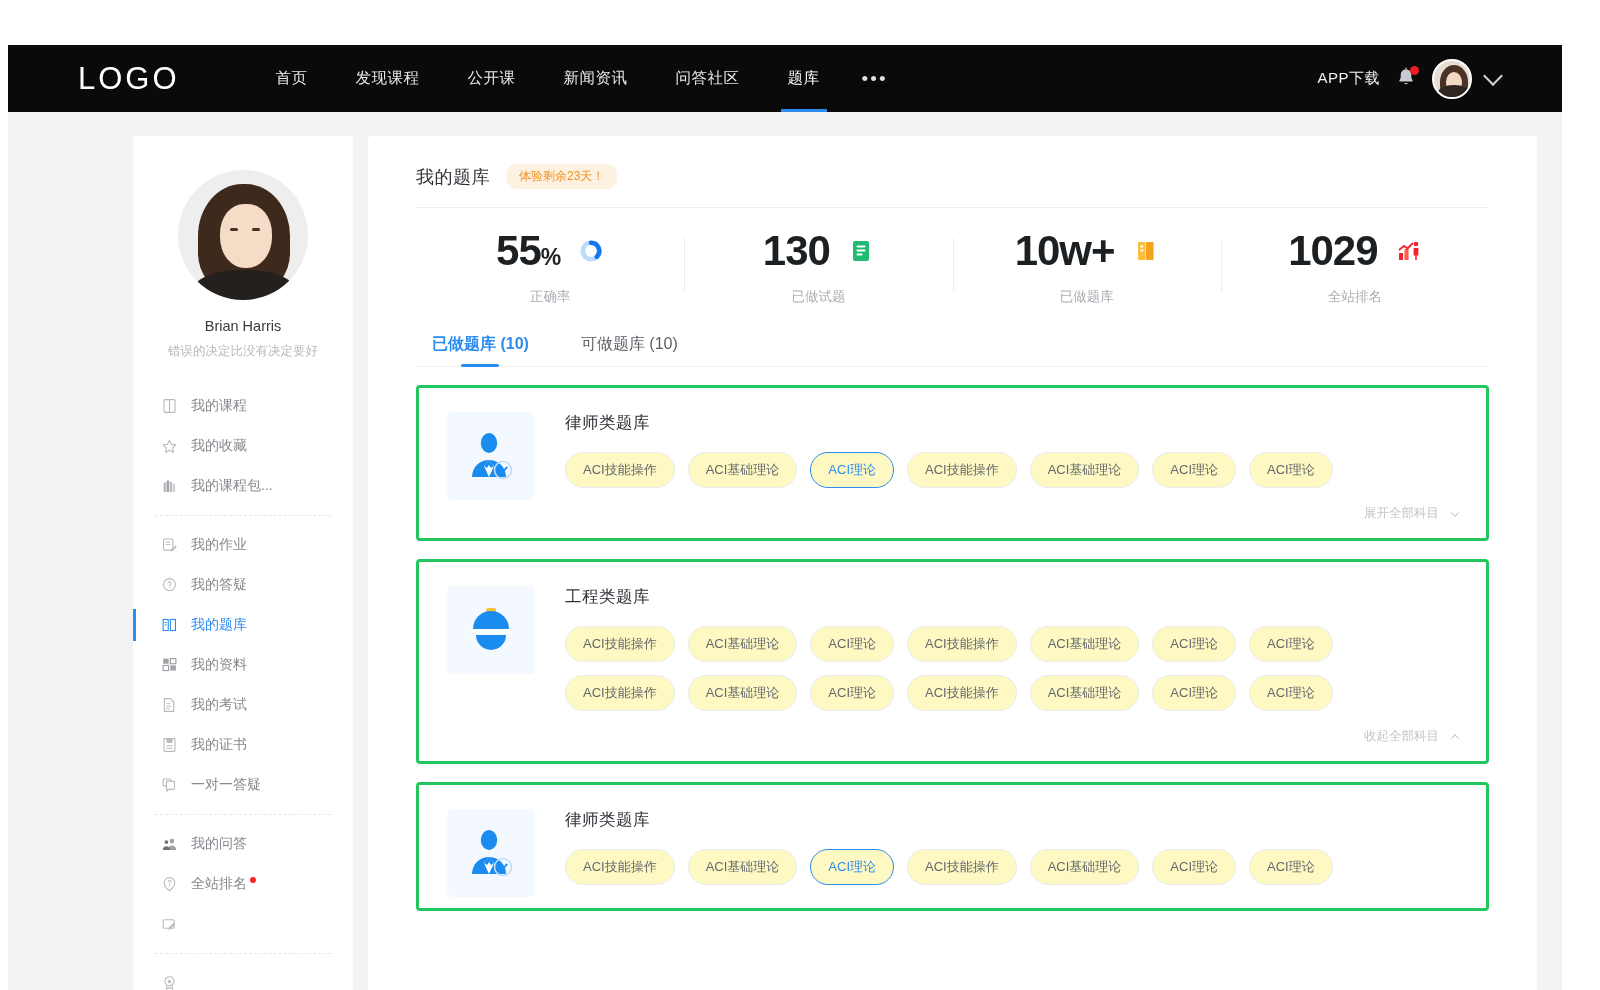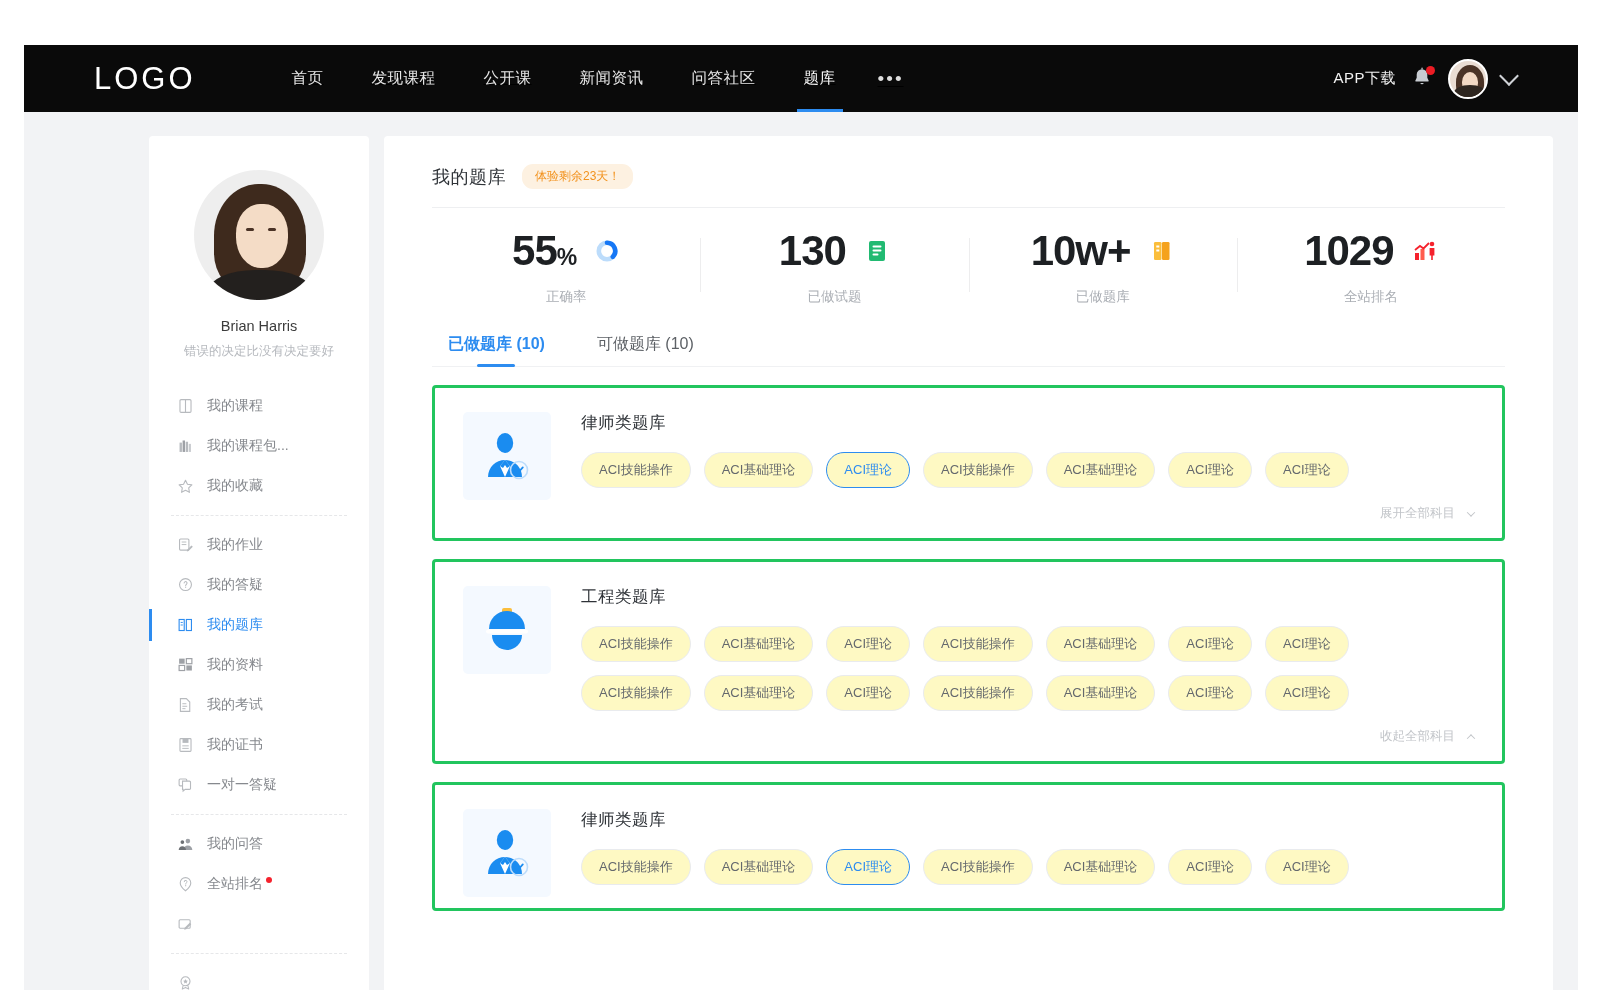--- a/index.html
+++ b/index.html
@@ -4,21 +4,21 @@
 <style>
   * { box-sizing: border-box; margin: 0; padding: 0; }
   html, body {
     width: 1600px; height: 990px;
     background: #ffffff;
     font-family: "Liberation Sans", "DejaVu Sans", sans-serif;
     overflow: hidden;
   }
   .page {
     position: absolute;
-    left: 24px; top: 45px;
+    left: 8px; top: 45px;
     width: 1554px; height: 945px;
     background: #f2f3f5;
     overflow: hidden;
   }
 
   
   .navbar {
     position: relative;
     height: 67px;
     background: #0a0a0a;
@@ -326,37 +326,37 @@
             <svg width="17" height="17" viewBox="0 0 20 20">
                 <rect x="3.5" y="2.5" width="13" height="15" rx="1.3" fill="none" stroke="#b7babe" stroke-width="1.3"></rect>
                 <line x1="10" y1="2.5" x2="10" y2="17.5" stroke="#b7babe" stroke-width="1.3"></line>
               </svg>
           </span>
           <span>我的课程</span>
         </li>
 
         <li class="menu-item">
           <span class="mi-icon">
+            <svg width="18" height="18" viewBox="0 0 20 20">
+                <path d="M10 2.6l2.3 4.7 5.2.76-3.75 3.66.88 5.17L10 14.45l-4.63 2.44.88-5.17L2.5 8.06l5.2-.76z" fill="none" stroke="#b7babe" stroke-width="1.3" stroke-linejoin="round"></path>
+              </svg>
+          </span>
+          <span>我的收藏</span>
+        </li>
+
+        <li class="menu-item">
+          <span class="mi-icon">
             <svg width="17" height="17" viewBox="0 0 20 20">
                 <rect x="3" y="6" width="2.8" height="11" fill="#b7babe"></rect>
                 <rect x="6.6" y="3.5" width="2.8" height="13.5" fill="#9ea1a6"></rect>
                 <rect x="10.2" y="5" width="2.8" height="12" fill="#b7babe"></rect>
                 <rect x="13.8" y="7.5" width="2.6" height="9.5" fill="#c9ccd0"></rect>
               </svg>
           </span>
           <span>我的课程包...</span>
-        </li>
-
-        <li class="menu-item">
-          <span class="mi-icon">
-            <svg width="18" height="18" viewBox="0 0 20 20">
-                <path d="M10 2.6l2.3 4.7 5.2.76-3.75 3.66.88 5.17L10 14.45l-4.63 2.44.88-5.17L2.5 8.06l5.2-.76z" fill="none" stroke="#b7babe" stroke-width="1.3" stroke-linejoin="round"></path>
-              </svg>
-          </span>
-          <span>我的收藏</span>
         </li>
 
         <li class="menu-sep"></li>
 
         <li class="menu-item">
           <span class="mi-icon">
             <svg width="17" height="17" viewBox="0 0 20 20">
                 <rect x="3" y="3" width="11" height="13" rx="1.2" fill="none" stroke="#b7babe" stroke-width="1.3"></rect>
                 <line x1="5.5" y1="6.5" x2="11" y2="6.5" stroke="#b7babe" stroke-width="1.1"></line>
                 <line x1="5.5" y1="9.5" x2="11" y2="9.5" stroke="#b7babe" stroke-width="1.1"></line>

